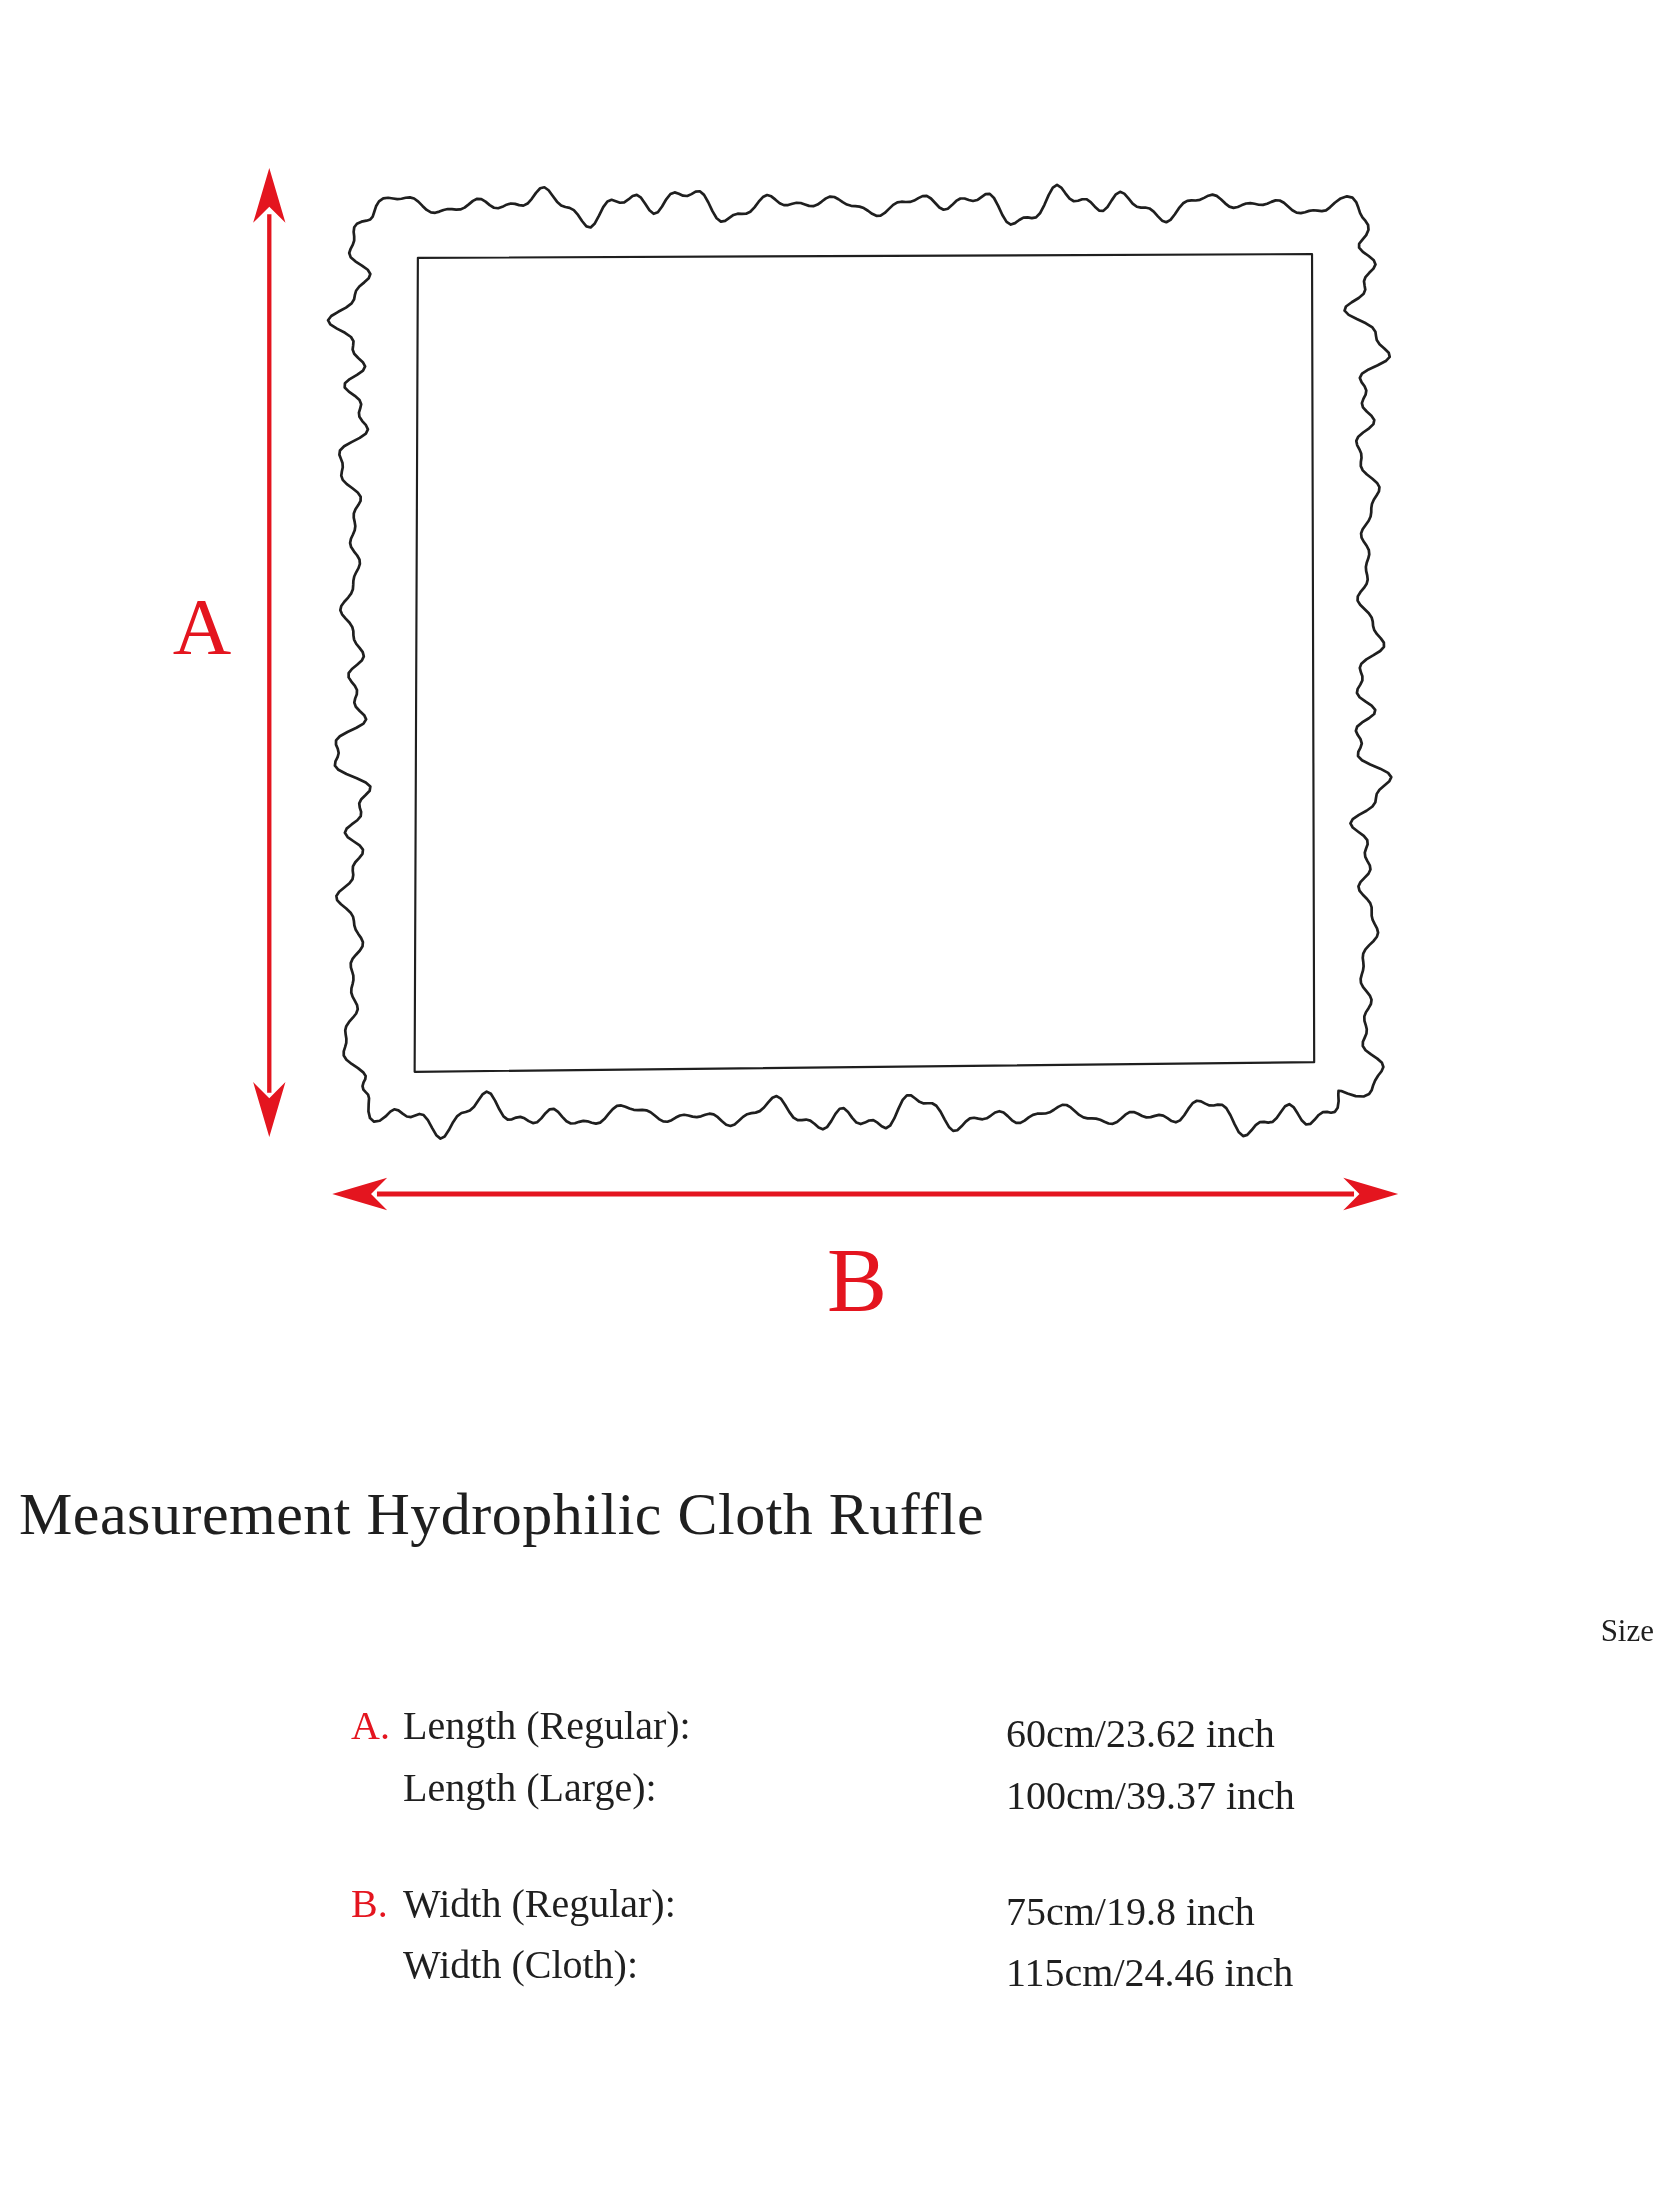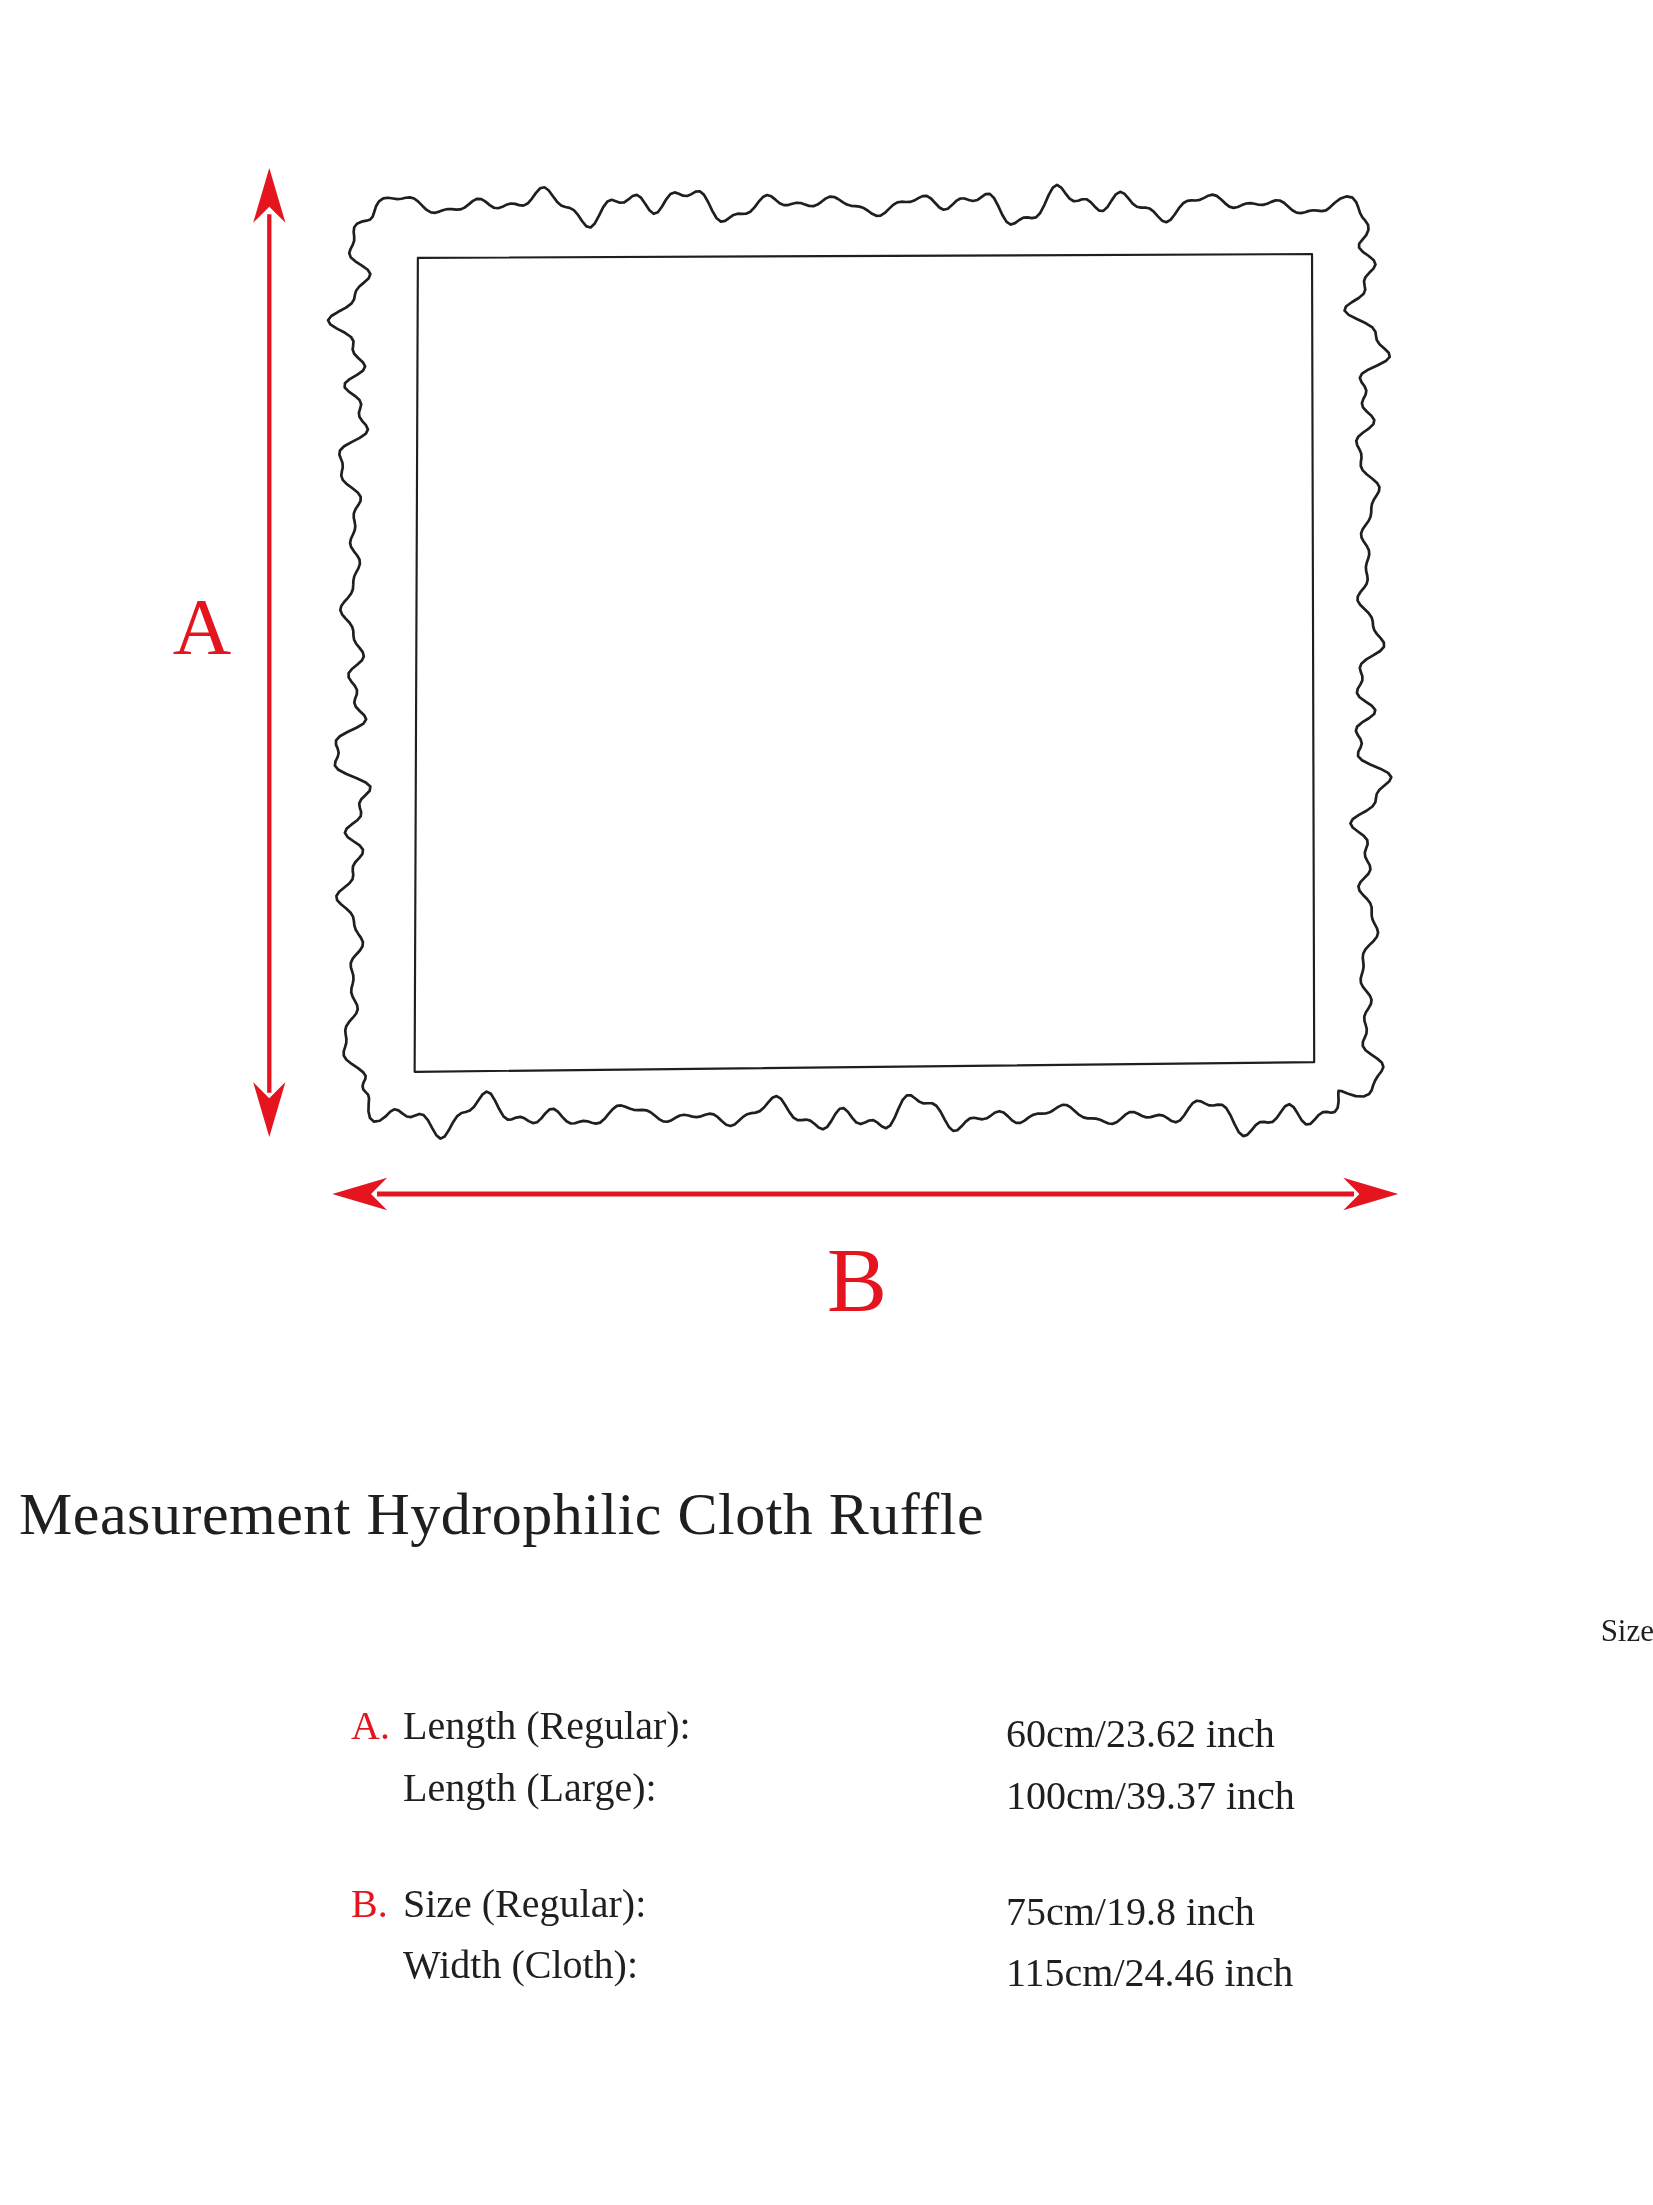--- a/index.html
+++ b/index.html
@@ -80,21 +80,21 @@
       <span class="m-label">Length (Regular):</span>
       <span class="m-value">60cm/23.62 inch</span>
     </div>
     <div class="m-row" style="top:1768px">
       <span class="m-marker"></span>
       <span class="m-label">Length (Large):</span>
       <span class="m-value">100cm/39.37 inch</span>
     </div>
     <div class="m-row" style="top:1884px">
       <span class="m-marker">B.</span>
-      <span class="m-label">Size (Regular):</span>
+      <span class="m-label">Width (Regular):</span>
       <span class="m-value">75cm/19.8 inch</span>
     </div>
     <div class="m-row" style="top:1945px">
       <span class="m-marker"></span>
       <span class="m-label">Width (Cloth):</span>
       <span class="m-value">115cm/24.46 inch</span>
     </div>
   </div>
 
 </div>

